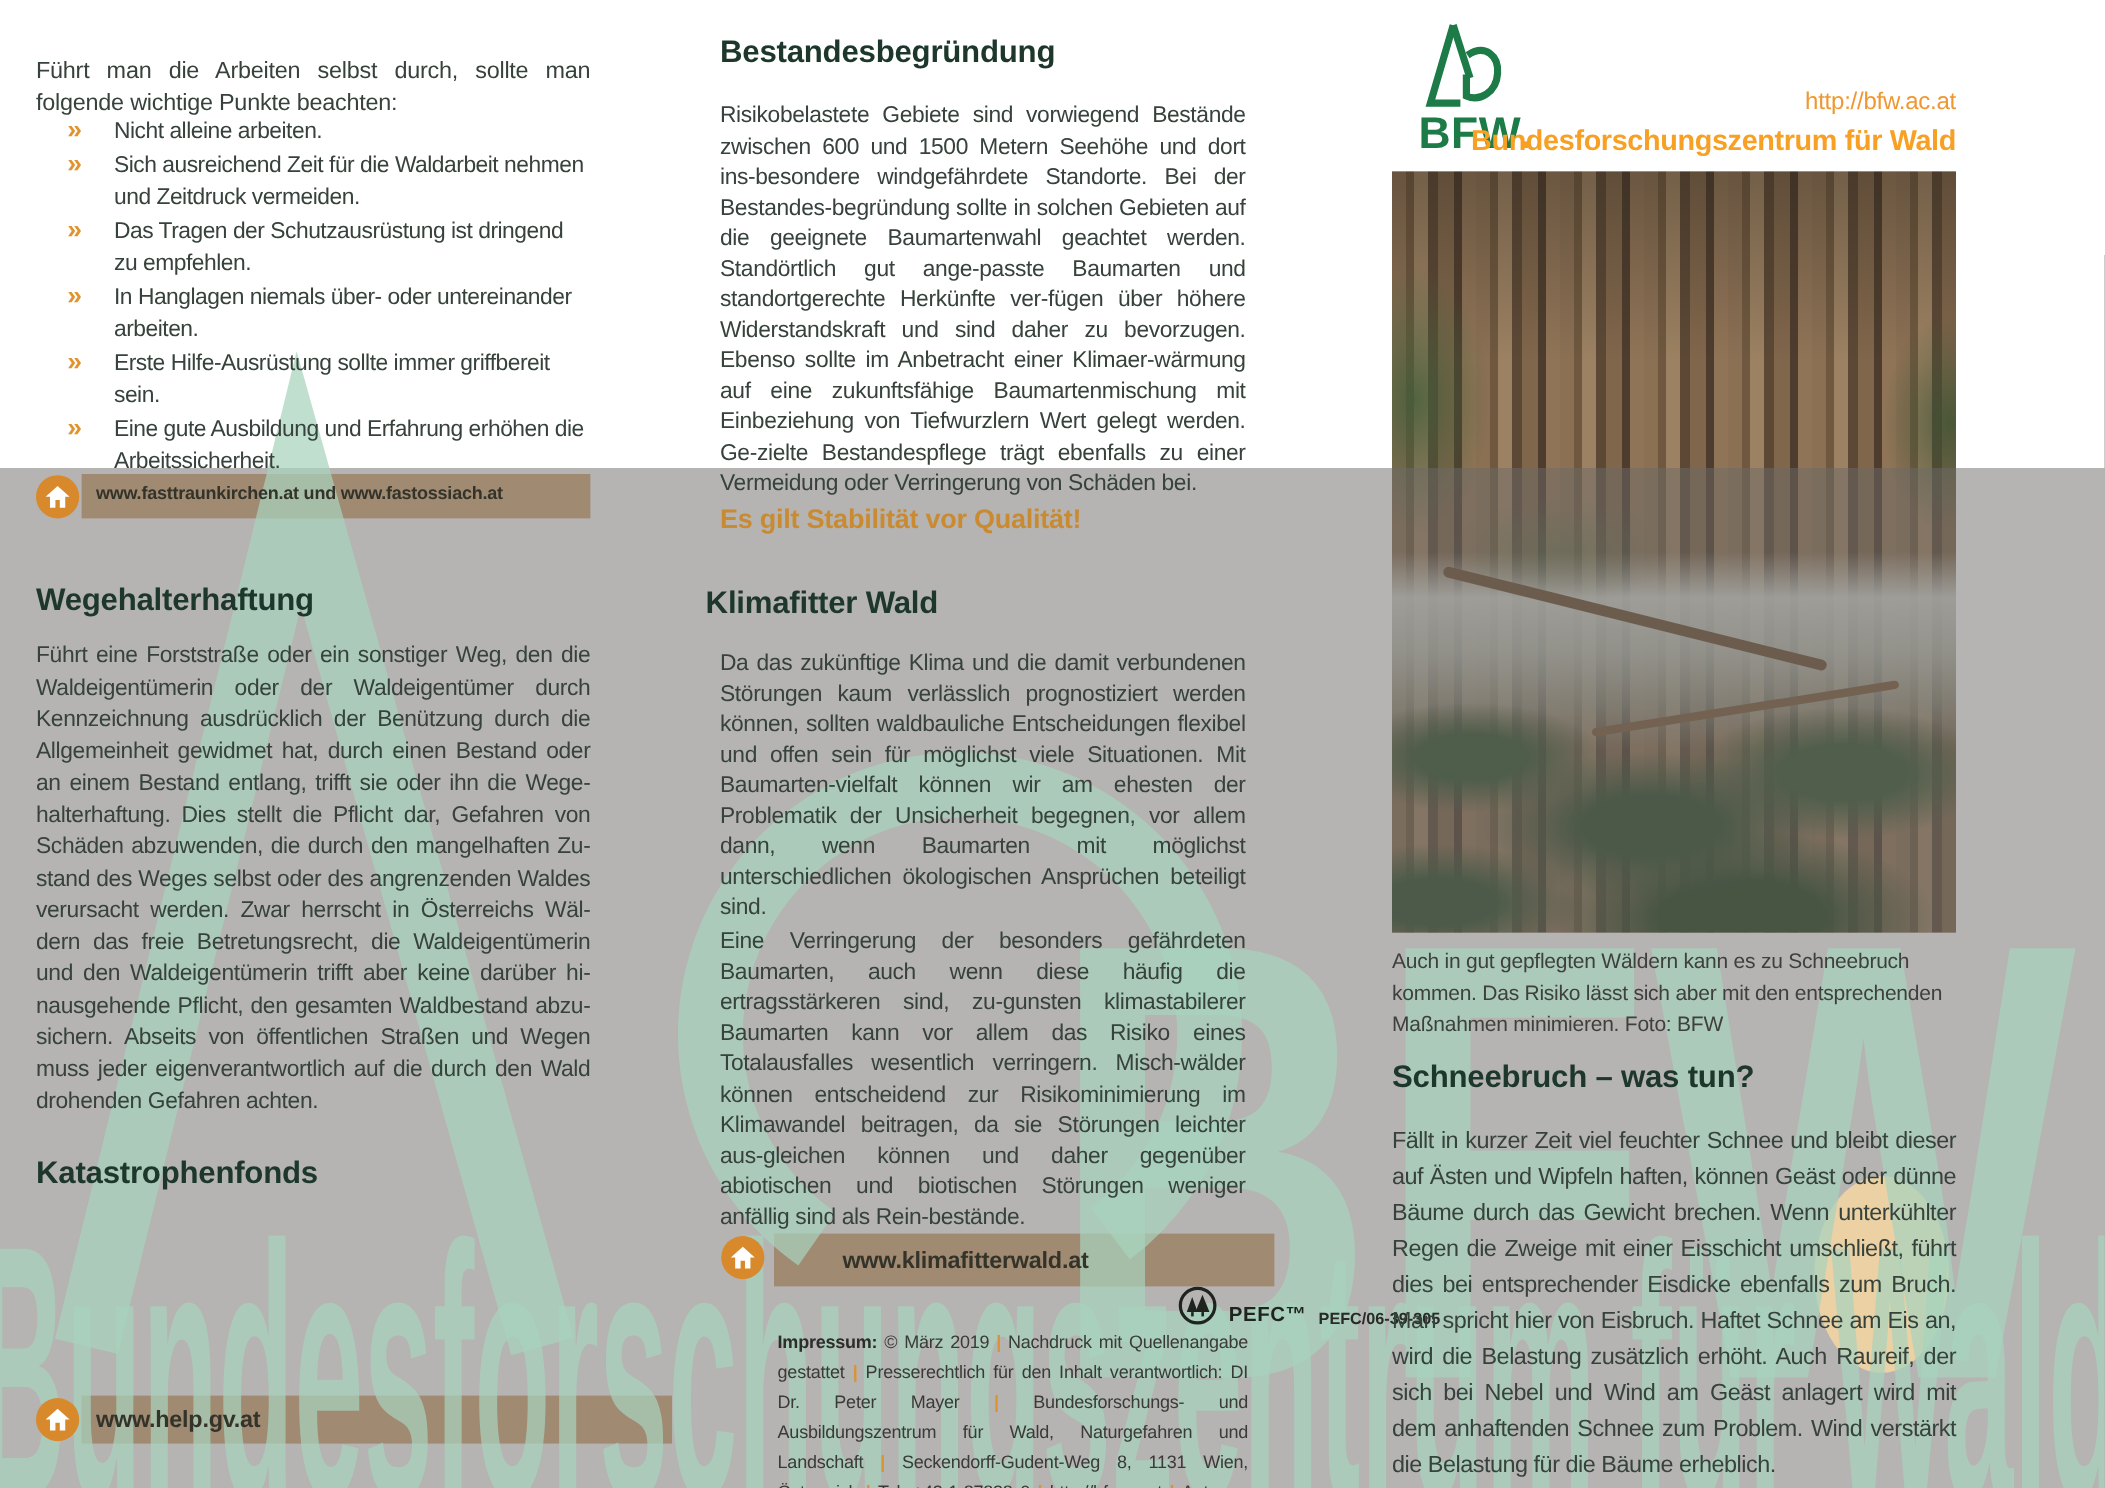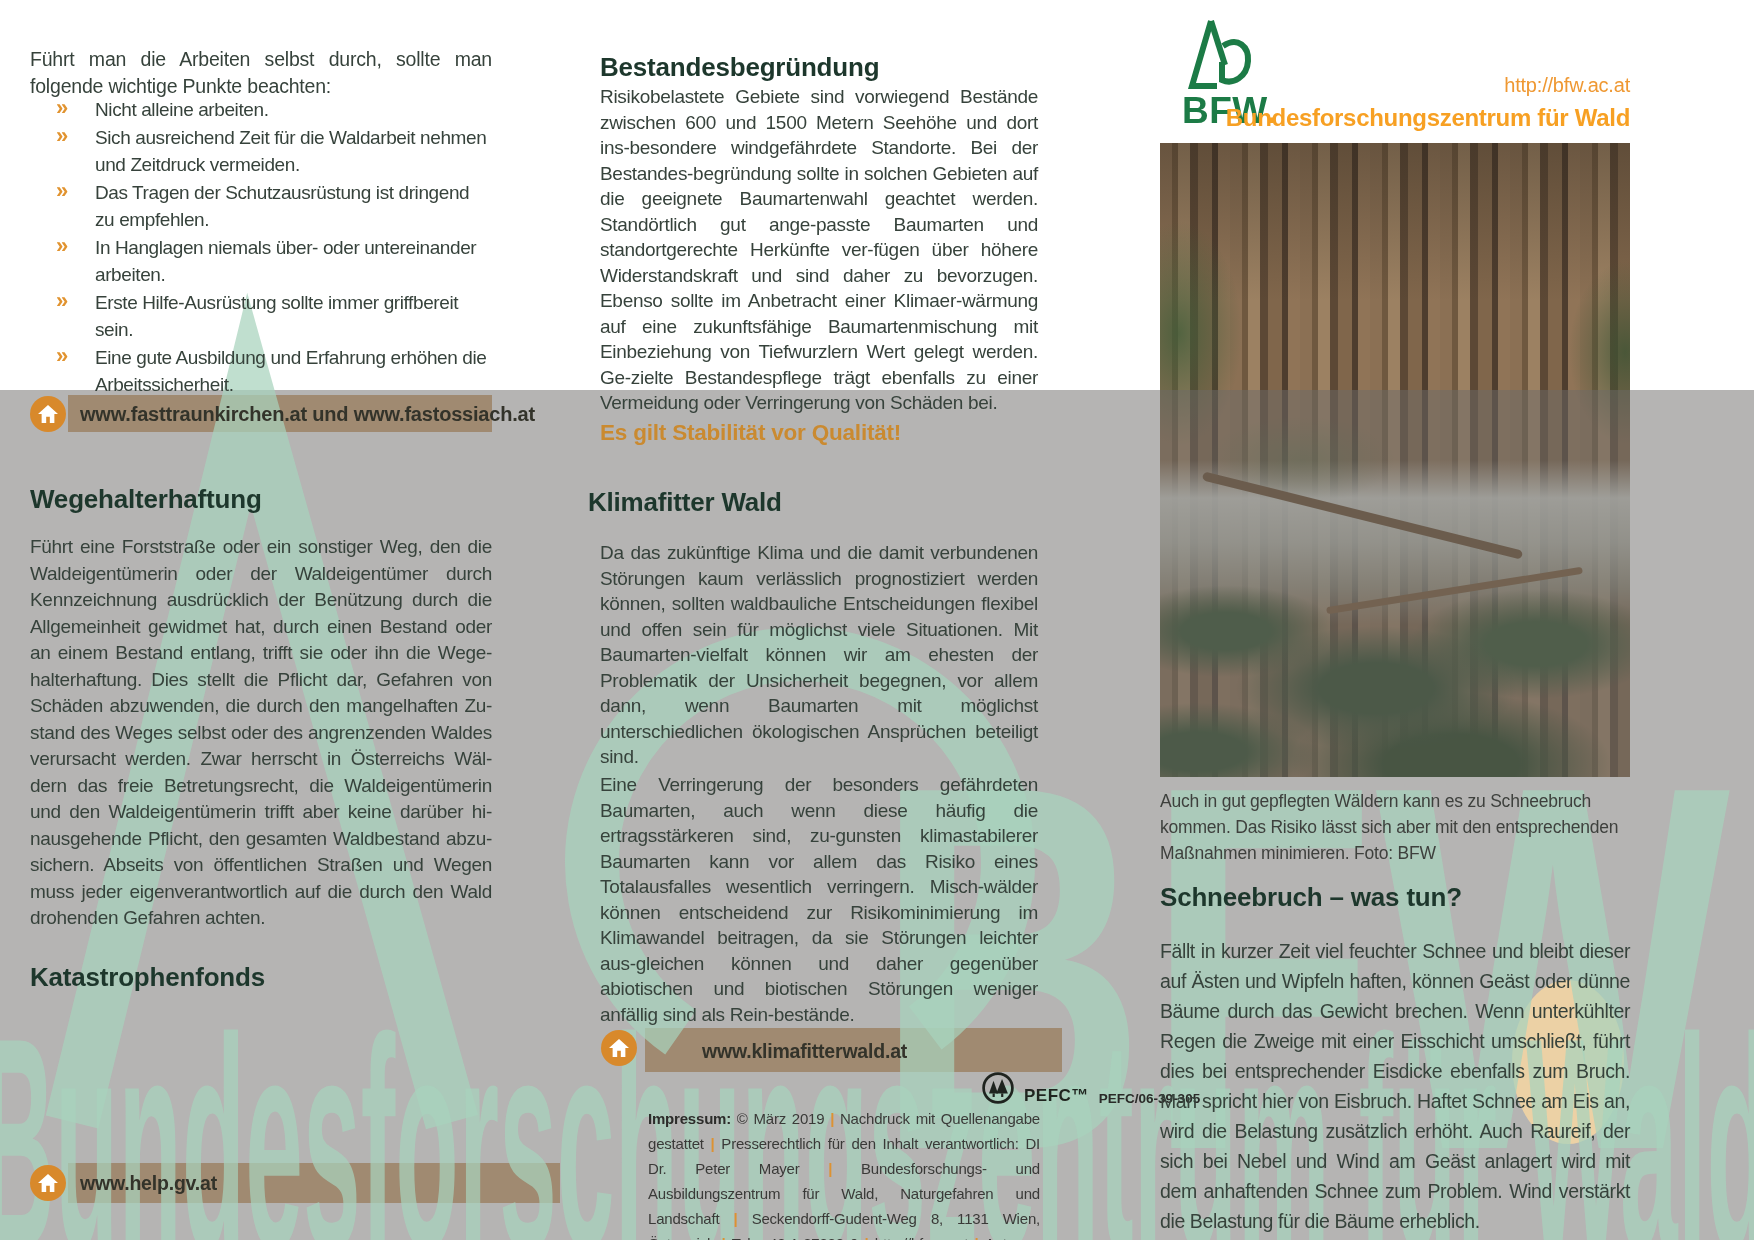--- a/index.html
+++ b/index.html
@@ -35,21 +35,21 @@
   h2{margin:0;font-size:26px;font-weight:bold;color:#1d372c;letter-spacing:-0.2px;}
   p{margin:0;text-align:justify;}
   .body-l{font-size:19px;line-height:26.5px;letter-spacing:-0.3px;}
   .body-m{font-size:19px;line-height:25.5px;letter-spacing:-0.3px;}
   .body-r{font-size:19.5px;line-height:30px;letter-spacing:-0.4px;}
   .intro{font-size:19.5px;line-height:27px;letter-spacing:-0.2px;margin-top:18px;}
   ul.safety{list-style:none;margin:0;padding:0;font-size:19px;line-height:27.5px;letter-spacing:-0.4px;}
   ul.safety li{position:relative;padding-left:65px;}
   ul.safety .marker{position:absolute;left:26px;top:-2px;color:#e1932f;font-weight:bold;font-size:22px;}
   .slogan{width:438px;font-size:22.5px;font-weight:bold;color:#ca8a30;letter-spacing:-0.2px;}
-  .linktext{font-size:20px;font-weight:bold;color:#33332a;letter-spacing:-0.2px;}
+  .linktext{font-size:15px;font-weight:bold;color:#33332a;letter-spacing:-0.2px;}
   .homeicon{position:absolute;width:36px;height:36px;border-radius:50%;background:#d8892b;display:flex;align-items:center;justify-content:center;}
   .caption{font-size:17.5px;line-height:26px;color:#3e403d;letter-spacing:-0.2px;text-align:left;}
   .impressum{font-size:15px;line-height:25px;color:#3a3a38;letter-spacing:-0.2px;text-align:justify;}
   .impressum b{color:#2d2d2b;}
   .impressum .pipe{color:#dd9232;font-weight:bold;}
   .brand-url{font-size:20px;color:#ef9832;letter-spacing:-0.2px;}
   .brand-org{font-size:24px;font-weight:bold;color:#f7a023;letter-spacing:-0.3px;}
   .bfw-word{font-size:37px;font-weight:bold;color:#1c7b46;letter-spacing:0.5px;}
   .bfw-word .dot{color:#f7a023;}
   .pefc-label{font-size:17px;font-weight:bold;color:#1f241f;letter-spacing:0.5px;}
@@ -108,21 +108,21 @@
 
     <h2 class="abs" style="left:30px;top:962px;">Katastrophenfonds</h2>
 
     <div class="abs homeicon" style="left:30px;top:1165px;">
       <svg width="22" height="20" viewBox="0 0 24 22">
           <path d="M12 1 L23 11 H19 V21 H14 v-7 h-4 v7 H5 V11 H1 Z" fill="#ffffff"></path>
         </svg>
     </div>
     <span class="abs linktext" style="left:80px;top:1172px;font-size:19.5px;">www.help.gv.at</span>
 
-    <h2 class="abs" style="left:600px;top:28px;margin-top:24px;">Bestandesbegründung</h2>
+    <h2 class="abs" style="left:600px;top:28px;">Bestandesbegründung</h2>
     <p class="abs body-m" style="left:600px;top:84px;width:438px;">Risikobelastete Gebiete sind vorwiegend Bestände zwischen 600 und 1500 Metern Seehöhe und dort ins-besondere windgefährdete Standorte. Bei der Bestandes-begründung sollte in solchen Gebieten auf die geeignete Baumartenwahl geachtet werden. Standörtlich gut ange-passte Baumarten und standortgerechte Herkünfte ver-fügen über höhere Widerstandskraft und sind daher zu bevorzugen. Ebenso sollte im Anbetracht einer Klimaer-wärmung auf eine zukunftsfähige Baumartenmischung mit Einbeziehung von Tiefwurzlern Wert gelegt werden. Ge-zielte Bestandespflege trägt ebenfalls zu einer Vermeidung oder Verringerung von Schäden bei.</p>
 
     <div class="abs slogan" style="left:600px;top:420px;">Es gilt Stabilität vor Qualität!</div>
 
     <h2 class="abs" style="left:588px;top:487px;">Klimafitter Wald</h2>
     <p class="abs body-m" style="left:600px;top:540px;width:438px;">Da das zukünftige Klima und die damit verbundenen Störungen kaum verlässlich prognostiziert werden können, sollten waldbauliche Entscheidungen flexibel und offen sein für möglichst viele Situationen. Mit Baumarten-vielfalt können wir am ehesten der Problematik der Unsicherheit begegnen, vor allem dann, wenn Baumarten mit möglichst unterschiedlichen ökologischen Ansprüchen beteiligt sind.</p>
     <p class="abs body-m" style="left:600px;top:772px;width:438px;">Eine Verringerung der besonders gefährdeten Baumarten, auch wenn diese häufig die ertragsstärkeren sind, zu-gunsten klimastabilerer Baumarten kann vor allem das Risiko eines Totalausfalles wesentlich verringern. Misch-wälder können entscheidend zur Risikominimierung im Klimawandel beitragen, da sie Störungen leichter aus-gleichen können und daher gegenüber abiotischen und biotischen Störungen weniger anfällig sind als Rein-bestände.</p>
 
     <div class="abs homeicon" style="left:601px;top:1030px;">
       <svg width="22" height="20" viewBox="0 0 24 22">

